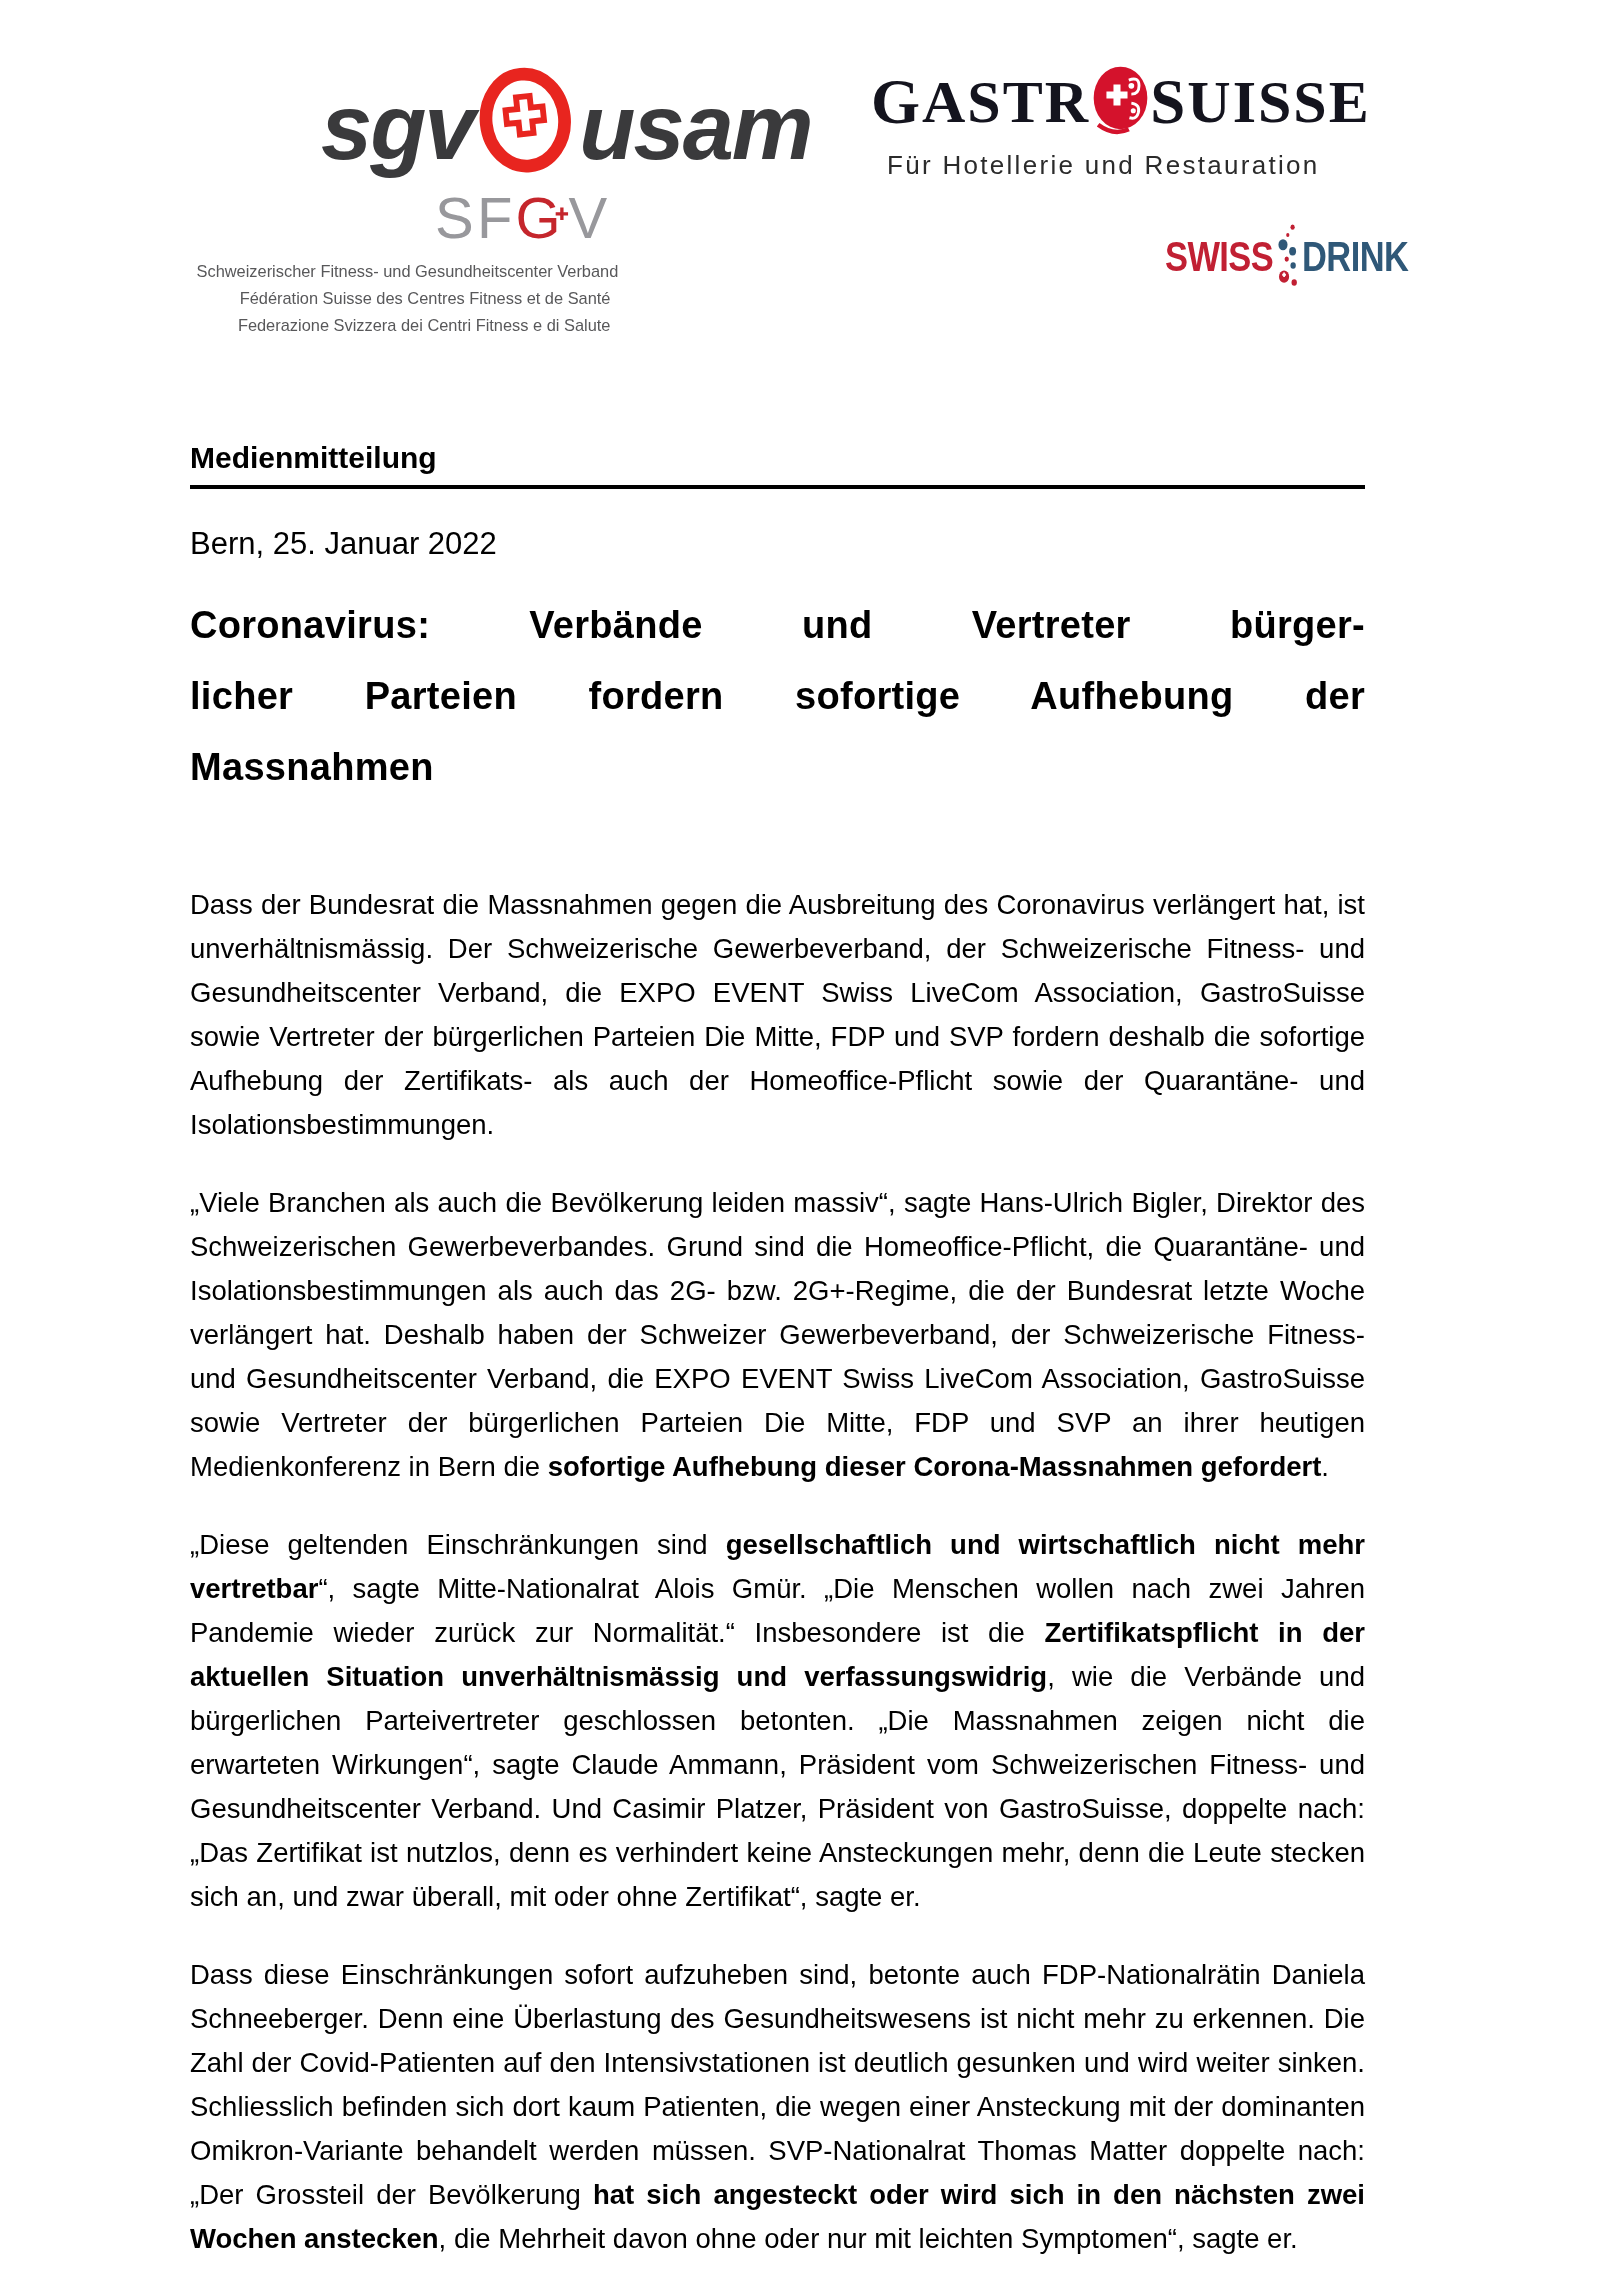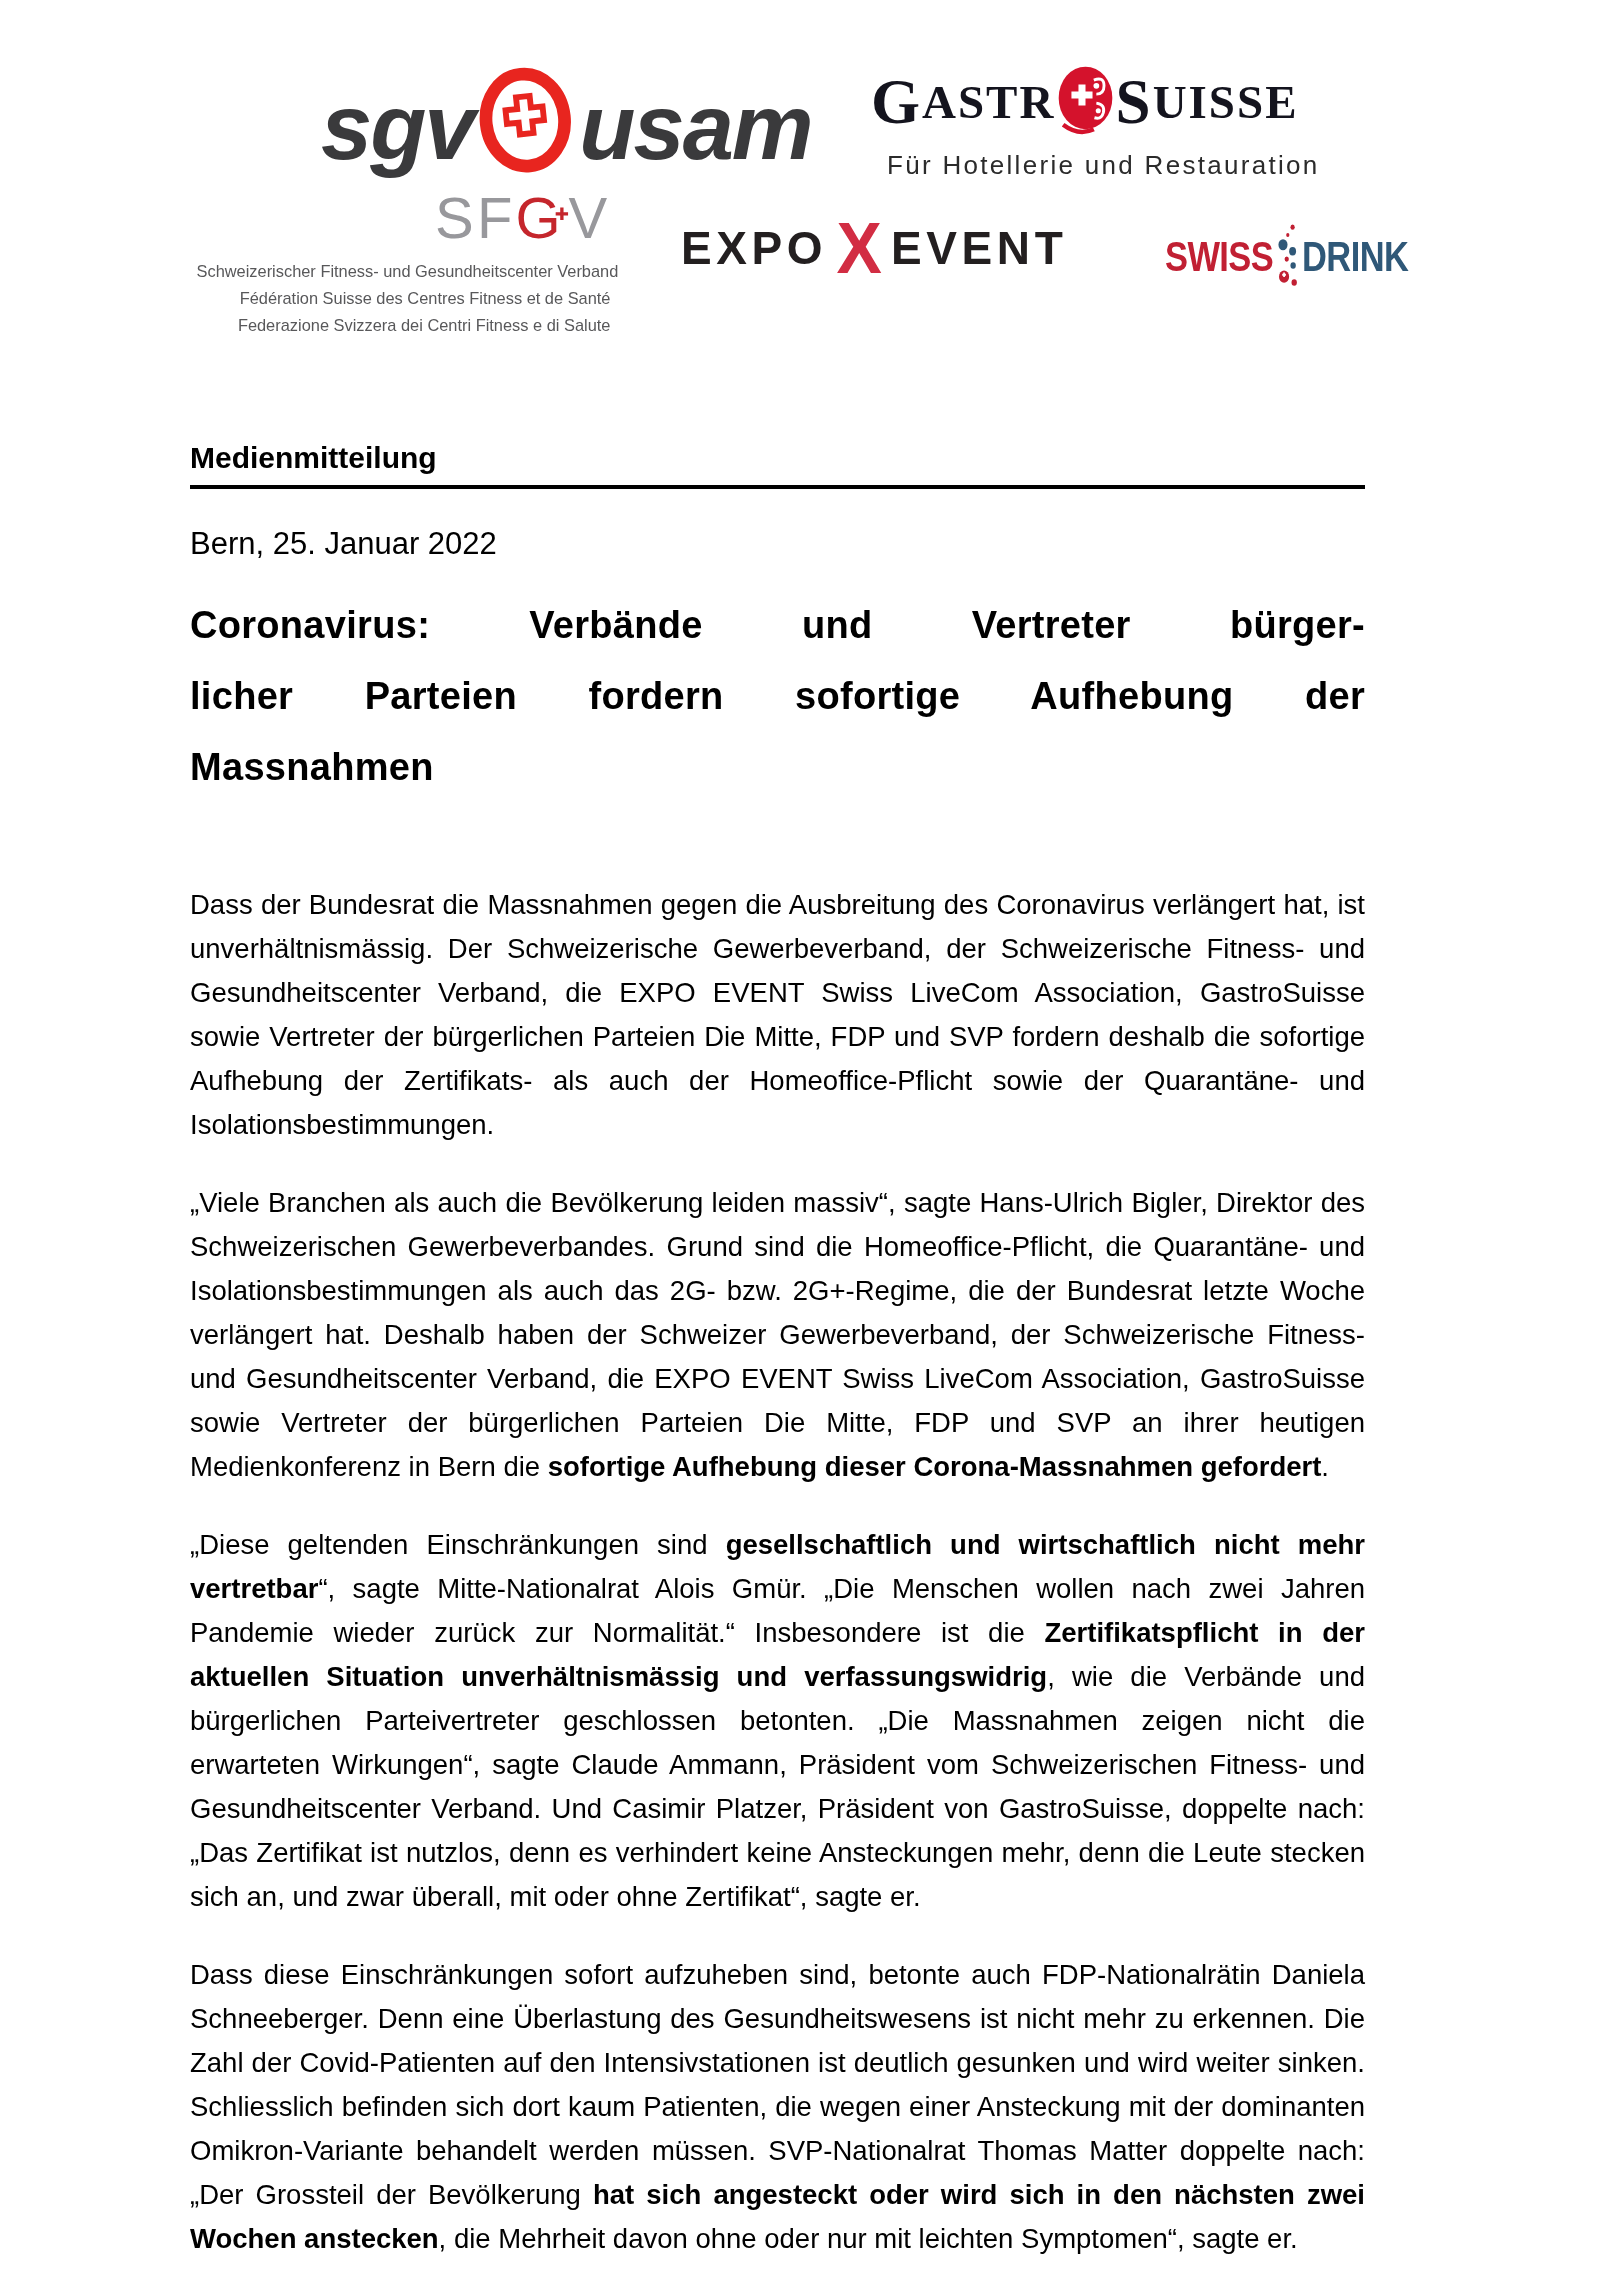--- a/index.html
+++ b/index.html
@@ -36,21 +36,21 @@
     line-height:1;
   }
   .logo-sgv .emblem{display:inline-block;margin:0 3.9px;transform:rotate(-6deg);}
   .logo-gastro{position:absolute;left:681px;top:1.3px;width:432px;}
   .gastro-word{
     display:flex;align-items:center;justify-content:flex-start;
     font-family:"Liberation Serif", serif;font-weight:bold;
     color:var(--gastro-dark);letter-spacing:2px;line-height:1;
   }
   .gastro-word .cap{font-size:63px;}
-  .gastro-word .rest{font-size:47px;}
+  .gastro-word .rest{font-size:60px;}
   .gastro-oval{margin:0 2.6px;}
   .gastro-tagline{
     margin-top:11.8px;margin-left:16px;
     font-size:26px;letter-spacing:2.3px;color:#2b2b2b;white-space:nowrap;
   }
   .logo-sfgv{position:absolute;left:6.5px;top:124px;width:414px;text-align:right;}
   .sfgv-word{
     font-size:58px;letter-spacing:3.3px;line-height:1;
     color:var(--sfgv-gray);white-space:nowrap;
   }
@@ -138,25 +138,20 @@
       <div class="sfgv-word">
         <span>SF</span><span class="red">G</span><span class="sfgv-cross">✚</span><span>V</span>
       </div>
       <div class="sfgv-lines">
         <div>Schweizerischer Fitness- und Gesundheitscenter Verband</div>
         <div>Fédération Suisse des Centres Fitness et de Santé</div>
         <div>Federazione Svizzera dei Centri Fitness e di Salute</div>
       </div>
     </div>
 
-    <div class="logo-expo">
-      <span class="word">EXPO</span>
-      <span class="x">X</span>
-      <span class="word">EVENT</span>
-    </div>
 
     <div class="logo-swissdrink">
       <span class="swiss">SWISS</span>
       <span class="swissdrink-dots">
         <svg width="27.5" height="69" viewBox="0 0 42 106">
           <circle cx="30" cy="8" r="4" fill="#c12033"></circle>
           <circle cx="21" cy="20" r="3" fill="#c12033"></circle>
           <circle cx="12" cy="35" r="8.5" fill="#2f5878"></circle>
           <circle cx="30" cy="45" r="6.5" fill="#2f5878"></circle>
           <circle cx="19" cy="57" r="4" fill="#c12033"></circle>

